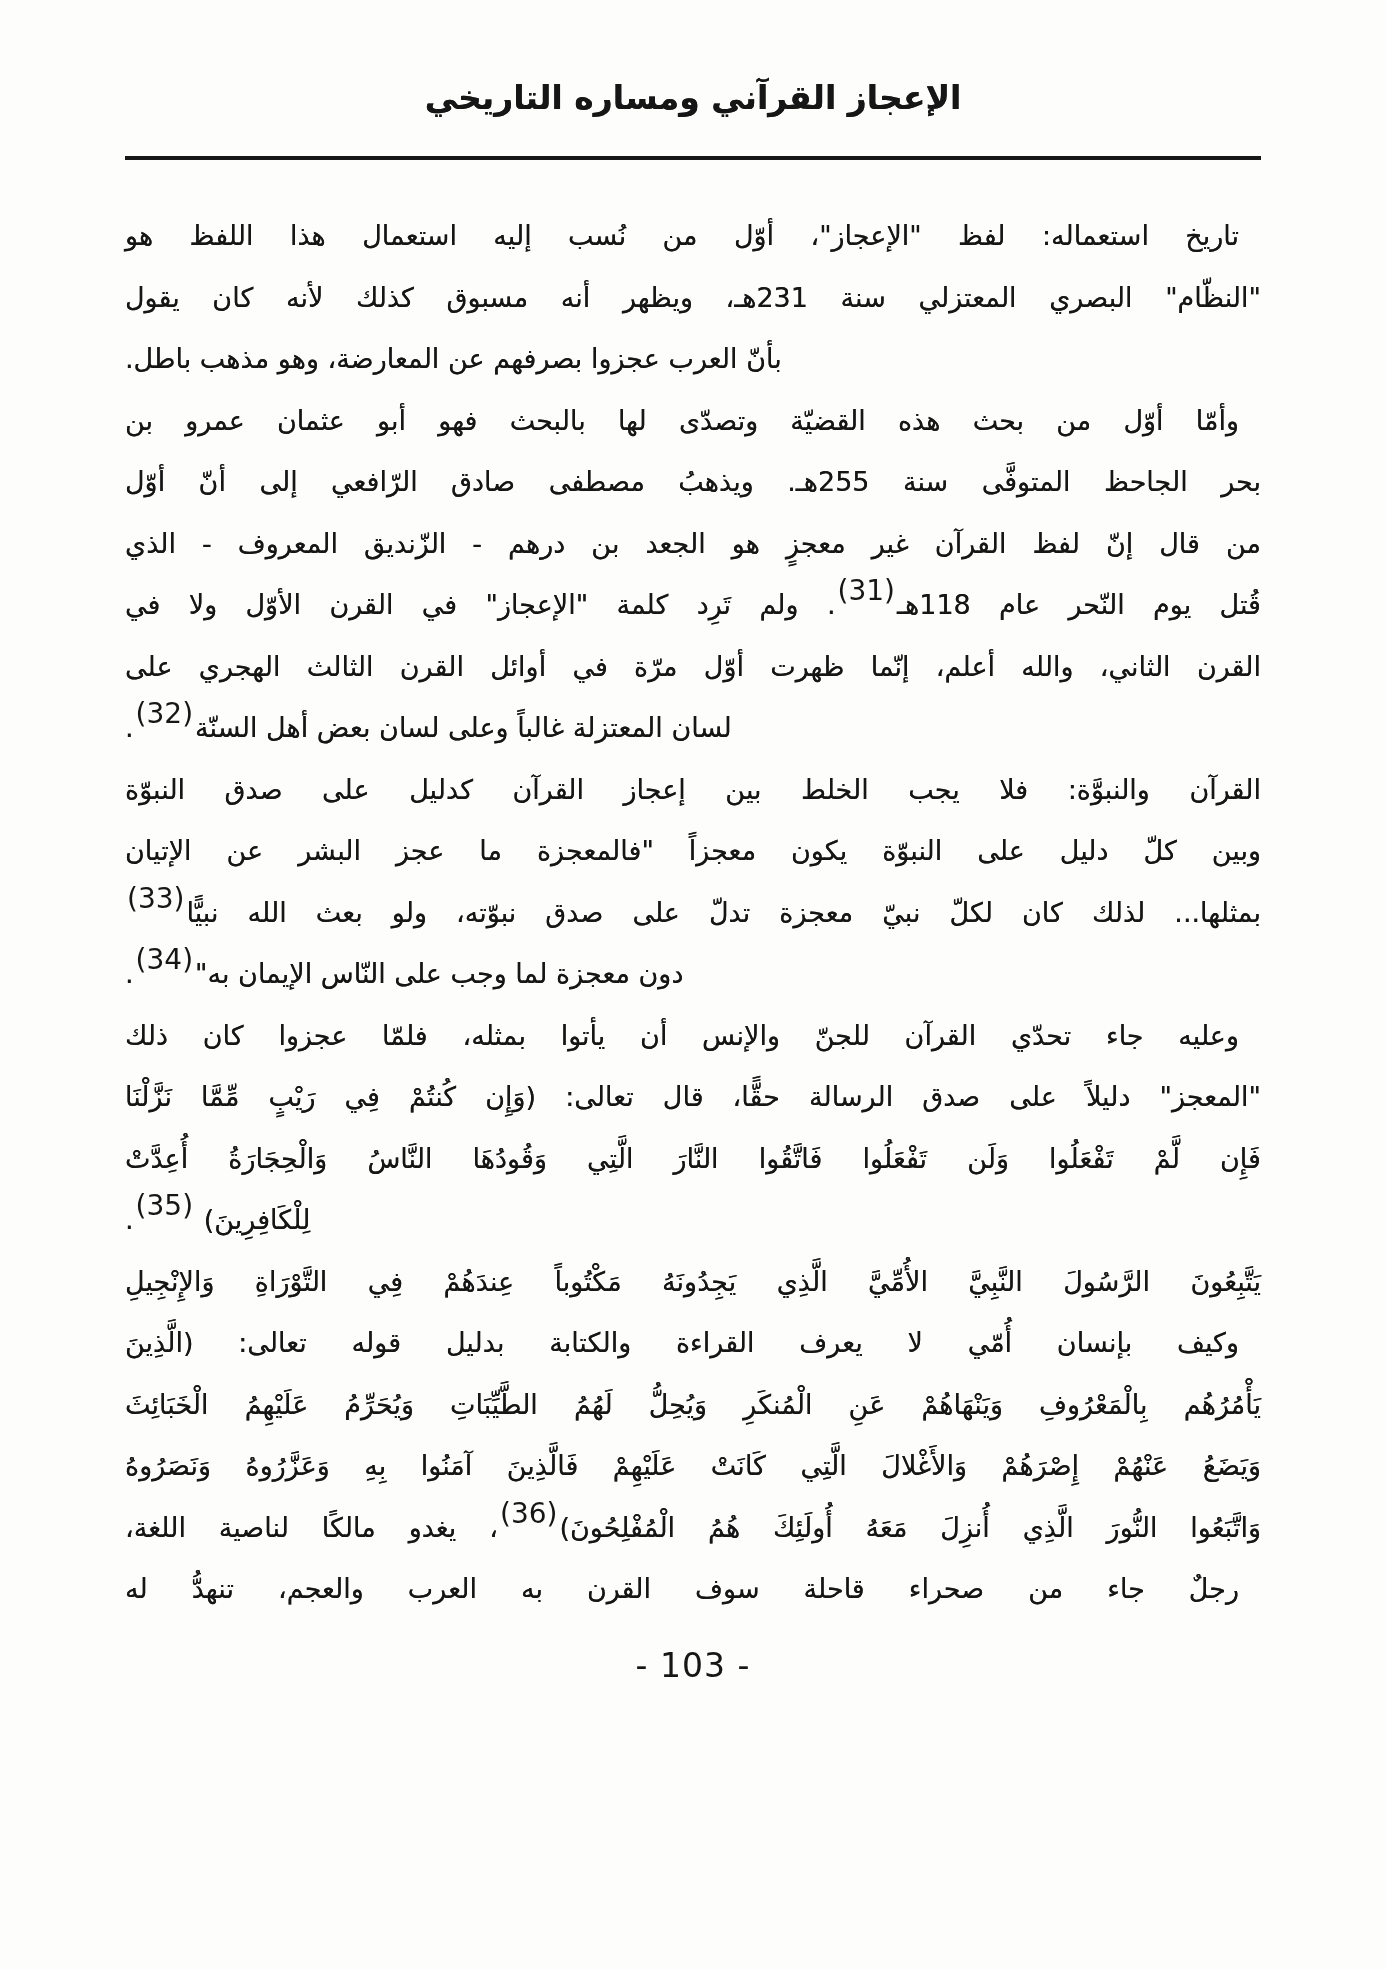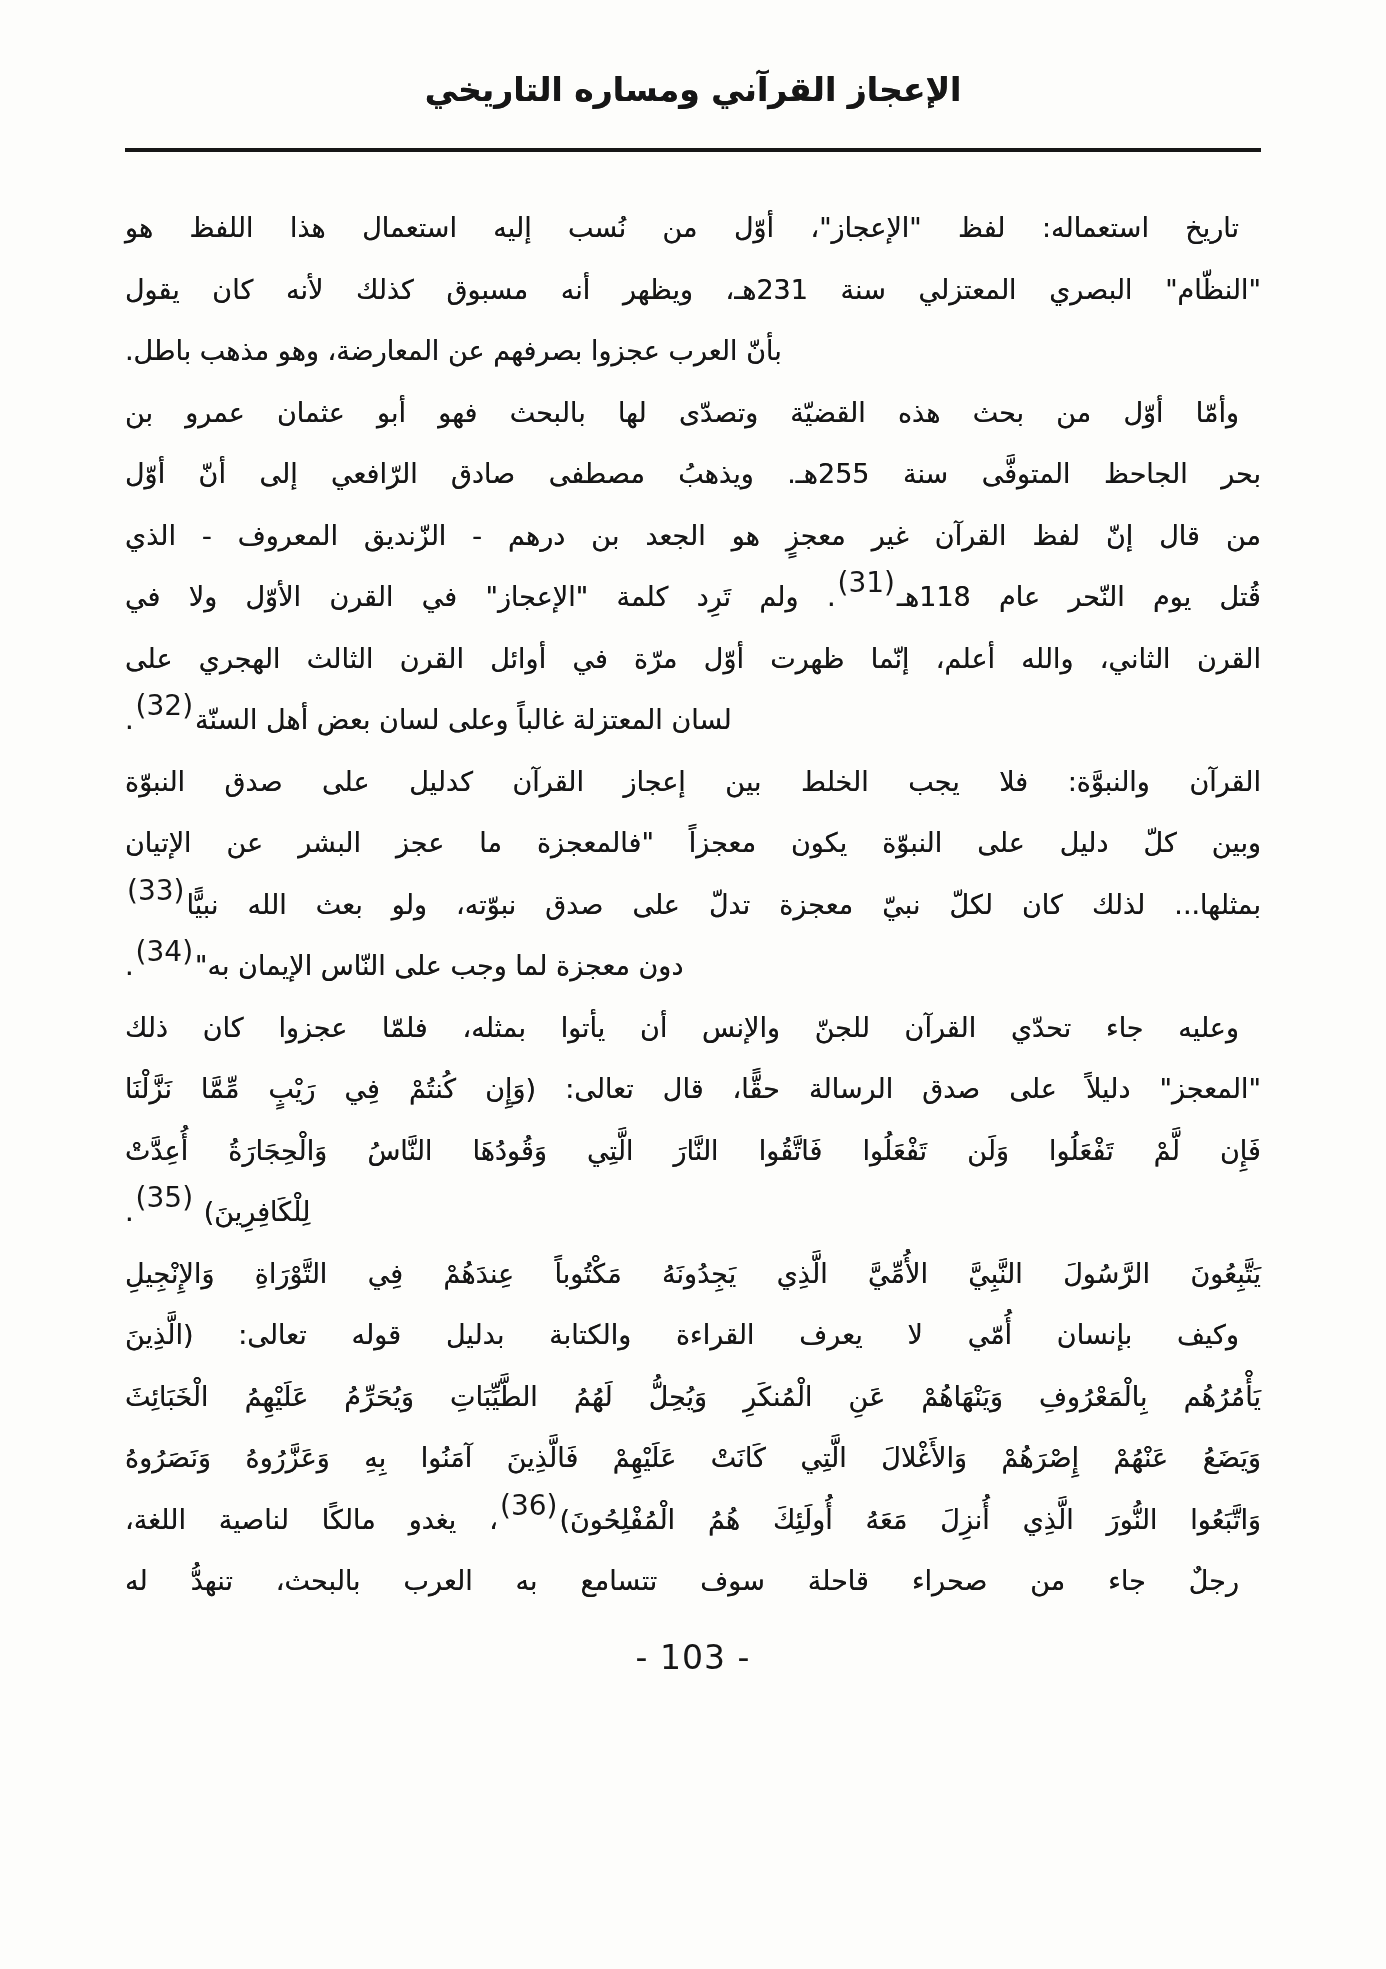--- a/index.html
+++ b/index.html
@@ -5,21 +5,21 @@
   html, body { margin: 0; padding: 0; }
   .page {
     position: relative;
     width: 1386px;
     height: 1969px;
     background: #fdfdfb;
     color: #161616;
     font-family: "DejaVu Sans", sans-serif;
     overflow: hidden;
   }
-  .col { width: 1136px; margin: 0 auto; }
+  .col { width: 1136px; margin: 8px auto; }
   .title {
     padding-top: 68px;
     font-size: 33px;
     font-weight: bold;
     text-align: center;
     line-height: 44px;
     text-shadow: 0 0 0.6px rgba(0,0,0,.8);
   }
   .rule {
     margin-top: 36px;
@@ -77,21 +77,21 @@
       <div class="line">دون معجزة لما وجب على النّاس الإيمان به"<sup class="fn" dir="ltr">(34)</sup>.</div>
       <div class="line j in">وعليه جاء تحدّي القرآن للجنّ والإنس أن يأتوا بمثله، فلمّا عجزوا كان ذلك</div>
       <div class="line j">"المعجز" دليلاً على صدق الرسالة حقًّا، قال تعالى: (وَإِن كُنتُمْ فِي رَيْبٍ مِّمَّا نَزَّلْنَا</div>
       <div class="line j">فَإِن لَّمْ تَفْعَلُوا وَلَن تَفْعَلُوا فَاتَّقُوا النَّارَ الَّتِي وَقُودُهَا النَّاسُ وَالْحِجَارَةُ أُعِدَّتْ</div>
       <div class="line">لِلْكَافِرِينَ) <sup class="fn" dir="ltr">(35)</sup>.</div>
       <div class="line j">يَتَّبِعُونَ الرَّسُولَ النَّبِيَّ الأُمِّيَّ الَّذِي يَجِدُونَهُ مَكْتُوباً عِندَهُمْ فِي التَّوْرَاةِ وَالإِنْجِيلِ</div>
       <div class="line j in">وكيف بإنسان أُمّي لا يعرف القراءة والكتابة بدليل قوله تعالى: (الَّذِينَ</div>
       <div class="line j">يَأْمُرُهُم بِالْمَعْرُوفِ وَيَنْهَاهُمْ عَنِ الْمُنكَرِ وَيُحِلُّ لَهُمُ الطَّيِّبَاتِ وَيُحَرِّمُ عَلَيْهِمُ الْخَبَائِثَ</div>
       <div class="line j">وَيَضَعُ عَنْهُمْ إِصْرَهُمْ وَالأَغْلالَ الَّتِي كَانَتْ عَلَيْهِمْ فَالَّذِينَ آمَنُوا بِهِ وَعَزَّرُوهُ وَنَصَرُوهُ</div>
       <div class="line j">وَاتَّبَعُوا النُّورَ الَّذِي أُنزِلَ مَعَهُ أُولَئِكَ هُمُ الْمُفْلِحُونَ)<sup class="fn" dir="ltr">(36)</sup>، يغدو مالكًا لناصية اللغة،</div>
-      <div class="line j in">رجلٌ جاء من صحراء قاحلة سوف تتسامع به العرب بالبحث، تنهدُّ له</div>
+      <div class="line j in">رجلٌ جاء من صحراء قاحلة سوف القرن به العرب والعجم، تنهدُّ له</div>
     </main>
 
   <footer>
     <div class="col pagenum">
       <span dir="ltr">- 103 -</span>
     </div>
   </footer>
 </div>
 
 </body></html>

